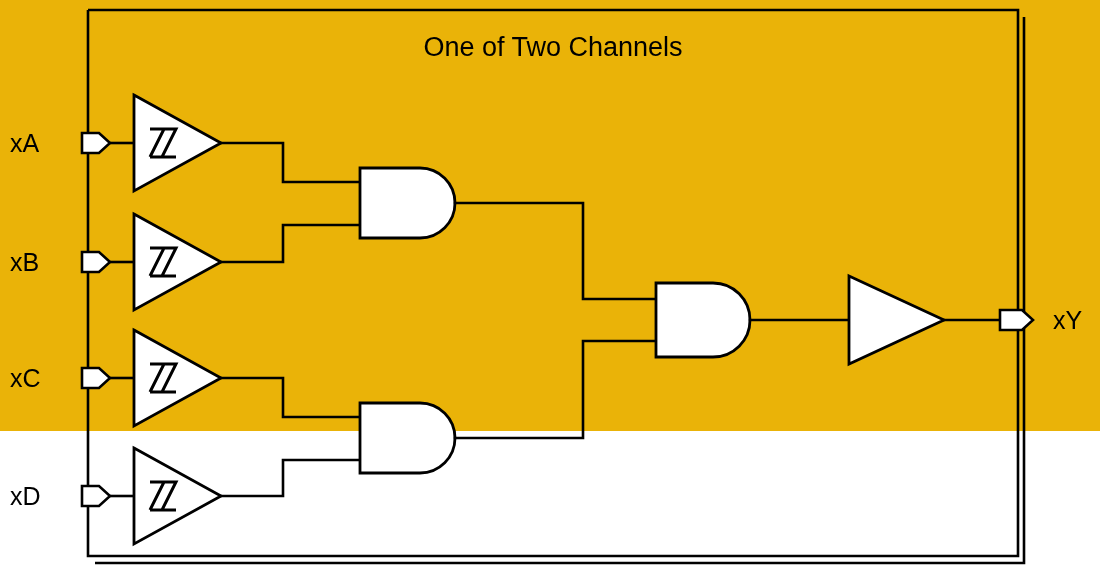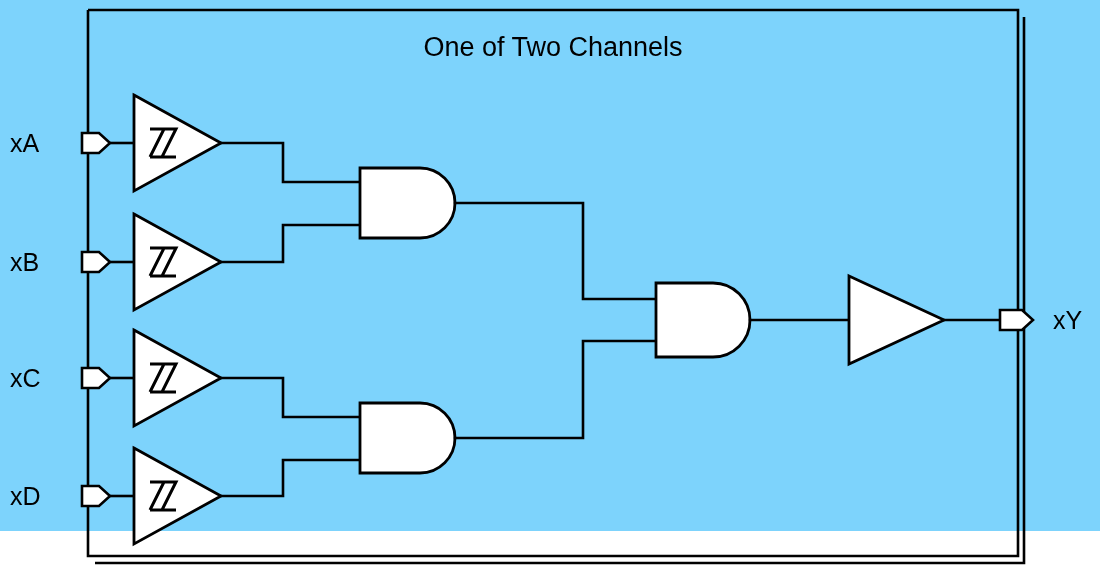--- a/index.html
+++ b/index.html
@@ -2,21 +2,21 @@
 <html><head>
 <meta charset="utf-8">
 <title>One of Two Channels</title>
 <style>
   html,body{margin:0;padding:0;background:#ffffff;}
   body{
     width:1100px;height:573px;overflow:hidden;
     font-family:"Liberation Sans","DejaVu Sans",sans-serif;
     color:#000000;
   }
-  #stage{position:relative;width:1100px;height:531px;background:#7dd3fc;}
+  #stage{position:relative;width:1100px;height:431px;background:#eab308;}
   svg#diagram{display:block;width:1100px;height:573px;}
   .wire{fill:none;stroke:#000;stroke-width:2.6;stroke-linecap:square;stroke-linejoin:miter;}
   .pkg{fill:none;stroke:#000;stroke-width:2.6;}
   .pkg-shadow{fill:none;stroke:#000;stroke-width:2.6;}
   .gate{fill:#ffffff;stroke:#000;stroke-width:2.8;stroke-linejoin:miter;}
   .pin{fill:#ffffff;stroke:#000;stroke-width:2.6;stroke-linejoin:miter;}
   .hyst{fill:none;stroke:#000;stroke-width:3.0;stroke-linejoin:miter;stroke-linecap:butt;}
   .lbl{font-family:"Liberation Sans","DejaVu Sans",sans-serif;font-size:25px;fill:#000;}
   .title{font-family:"Liberation Sans","DejaVu Sans",sans-serif;font-size:27px;fill:#000;}
 </style>

